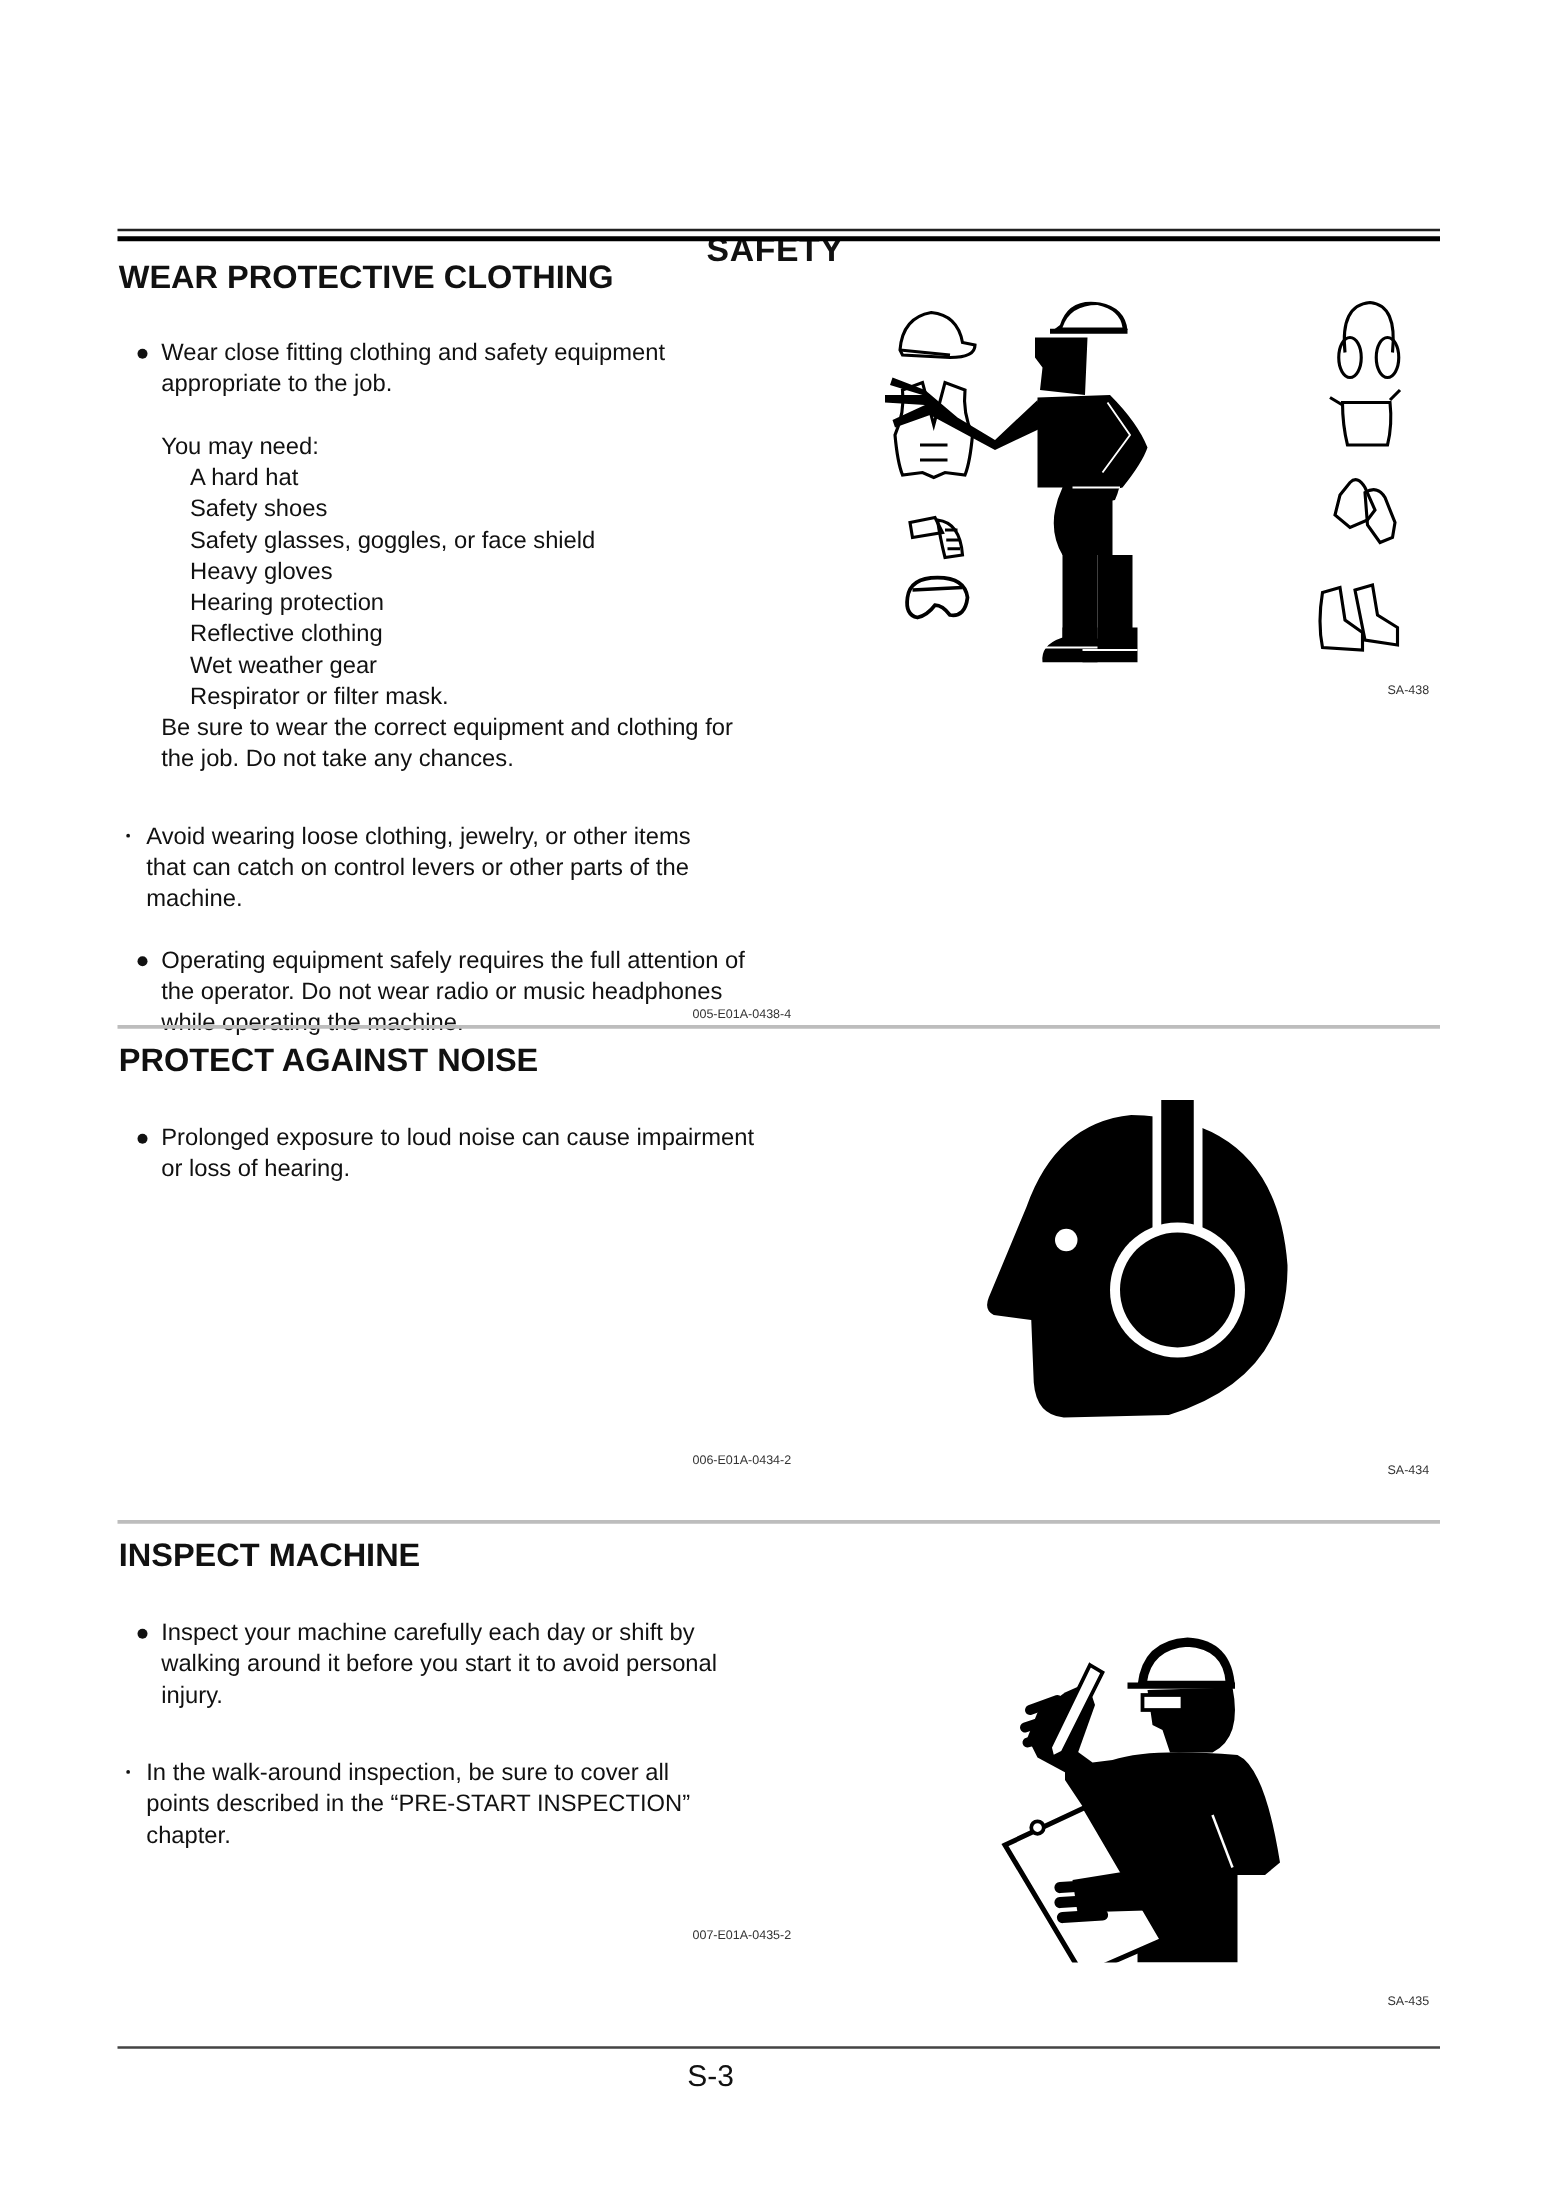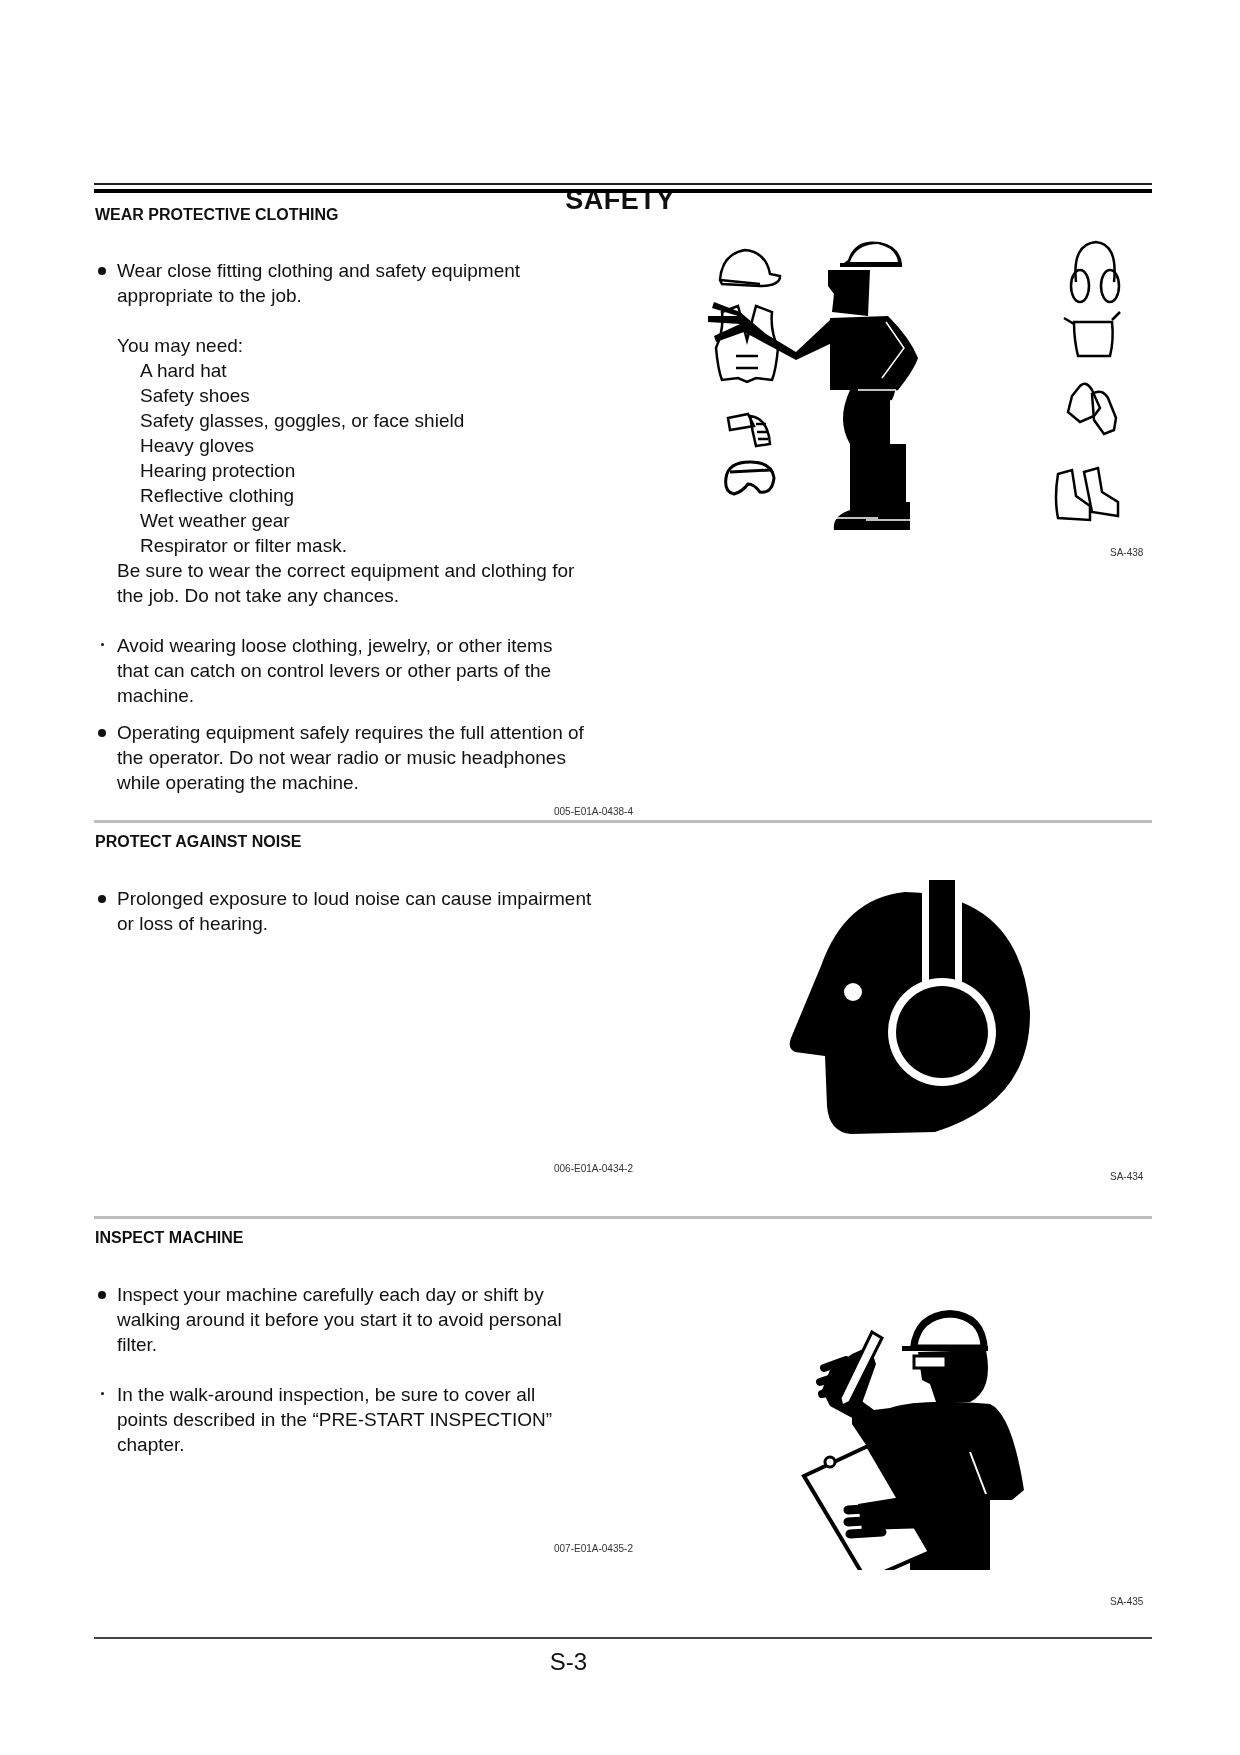--- a/index.html
+++ b/index.html
@@ -3,23 +3,23 @@
 <meta charset="utf-8">
 <style>
   html, body { margin: 0; padding: 0; background: #ffffff; }
   body { width: 1240px; height: 1755px; position: relative; overflow: hidden;
          font-family: "Liberation Sans", "DejaVu Sans", sans-serif; color: #111; }
   .abs { position: absolute; }
   .title { left: 0; width: 1240px; top: 142px; text-align: center;
            font-size: 27px; font-weight: bold; letter-spacing: 0.5px; margin-top: 43px; }
   .rule-thin { left: 94px; width: 1058px; top: 183px; height: 2px; background: #222; }
   .rule-thick { left: 94px; width: 1058px; top: 189px; height: 4px; background: #000; }
-  .section-title { left: 95px; font-size: 16px; font-weight: bold; }
+  .section-title { left: 95px; font-size: 26px; font-weight: bold; }
   .text { left: 95px; width: 560px; font-size: 19px; line-height: 25px; }
-  .bullet { position: relative; padding-left: 22px; margin: 0; }
+  .bullet { position: relative; padding-left: 22px; margin: 12px; }
   .bullet::before { content: ""; position: absolute; left: 3px; top: 9px;
                     width: 8px; height: 8px; border-radius: 50%; background: #111; }
   .subbullet { position: relative; padding-left: 44px; margin: 0; }
   .subbullet::before { content: ""; position: absolute; left: 28px; top: 10px;
                        width: 3px; height: 3px; border-radius: 50%; background: #111; }
   .indent1 { padding-left: 23px; }
   .code { font-size: 10px; color: #333; }
   .sep { height: 3px; background: #bdbdbd; }
   .footer-rule { left: 94px; width: 1058px; top: 1637px; height: 2px; background: #444; }
   .page-num { left: 0; width: 1137px; top: 1648px; text-align: center; font-size: 24px; }
@@ -159,21 +159,21 @@
 </div>
 <div class="abs code" style="left:1110px;top:1171px;">SA-434</div>
 
 <div class="abs sep" style="left:94px;width:1058px;top:1216px;"></div>
 
 <div class="abs section-title" style="top:1229px;">INSPECT MACHINE</div>
 <div class="abs text" style="top:1282px;">
   <div class="bullet">
     <div>Inspect your machine carefully each day or shift by</div>
     <div>walking around it before you start it to avoid personal</div>
-    <div>filter.</div>
+    <div>injury.</div>
   </div>
   <div style="height:25px;"></div>
   <div class="subbullet" style="margin-left:-22px;">
     <div>In the walk-around inspection, be sure to cover all</div>
     <div>points described in the “PRE-START INSPECTION”</div>
     <div>chapter.</div>
   </div>
 </div>
 <div class="abs code" style="left:554px;top:1543px;">007-E01A-0435-2</div>
 

